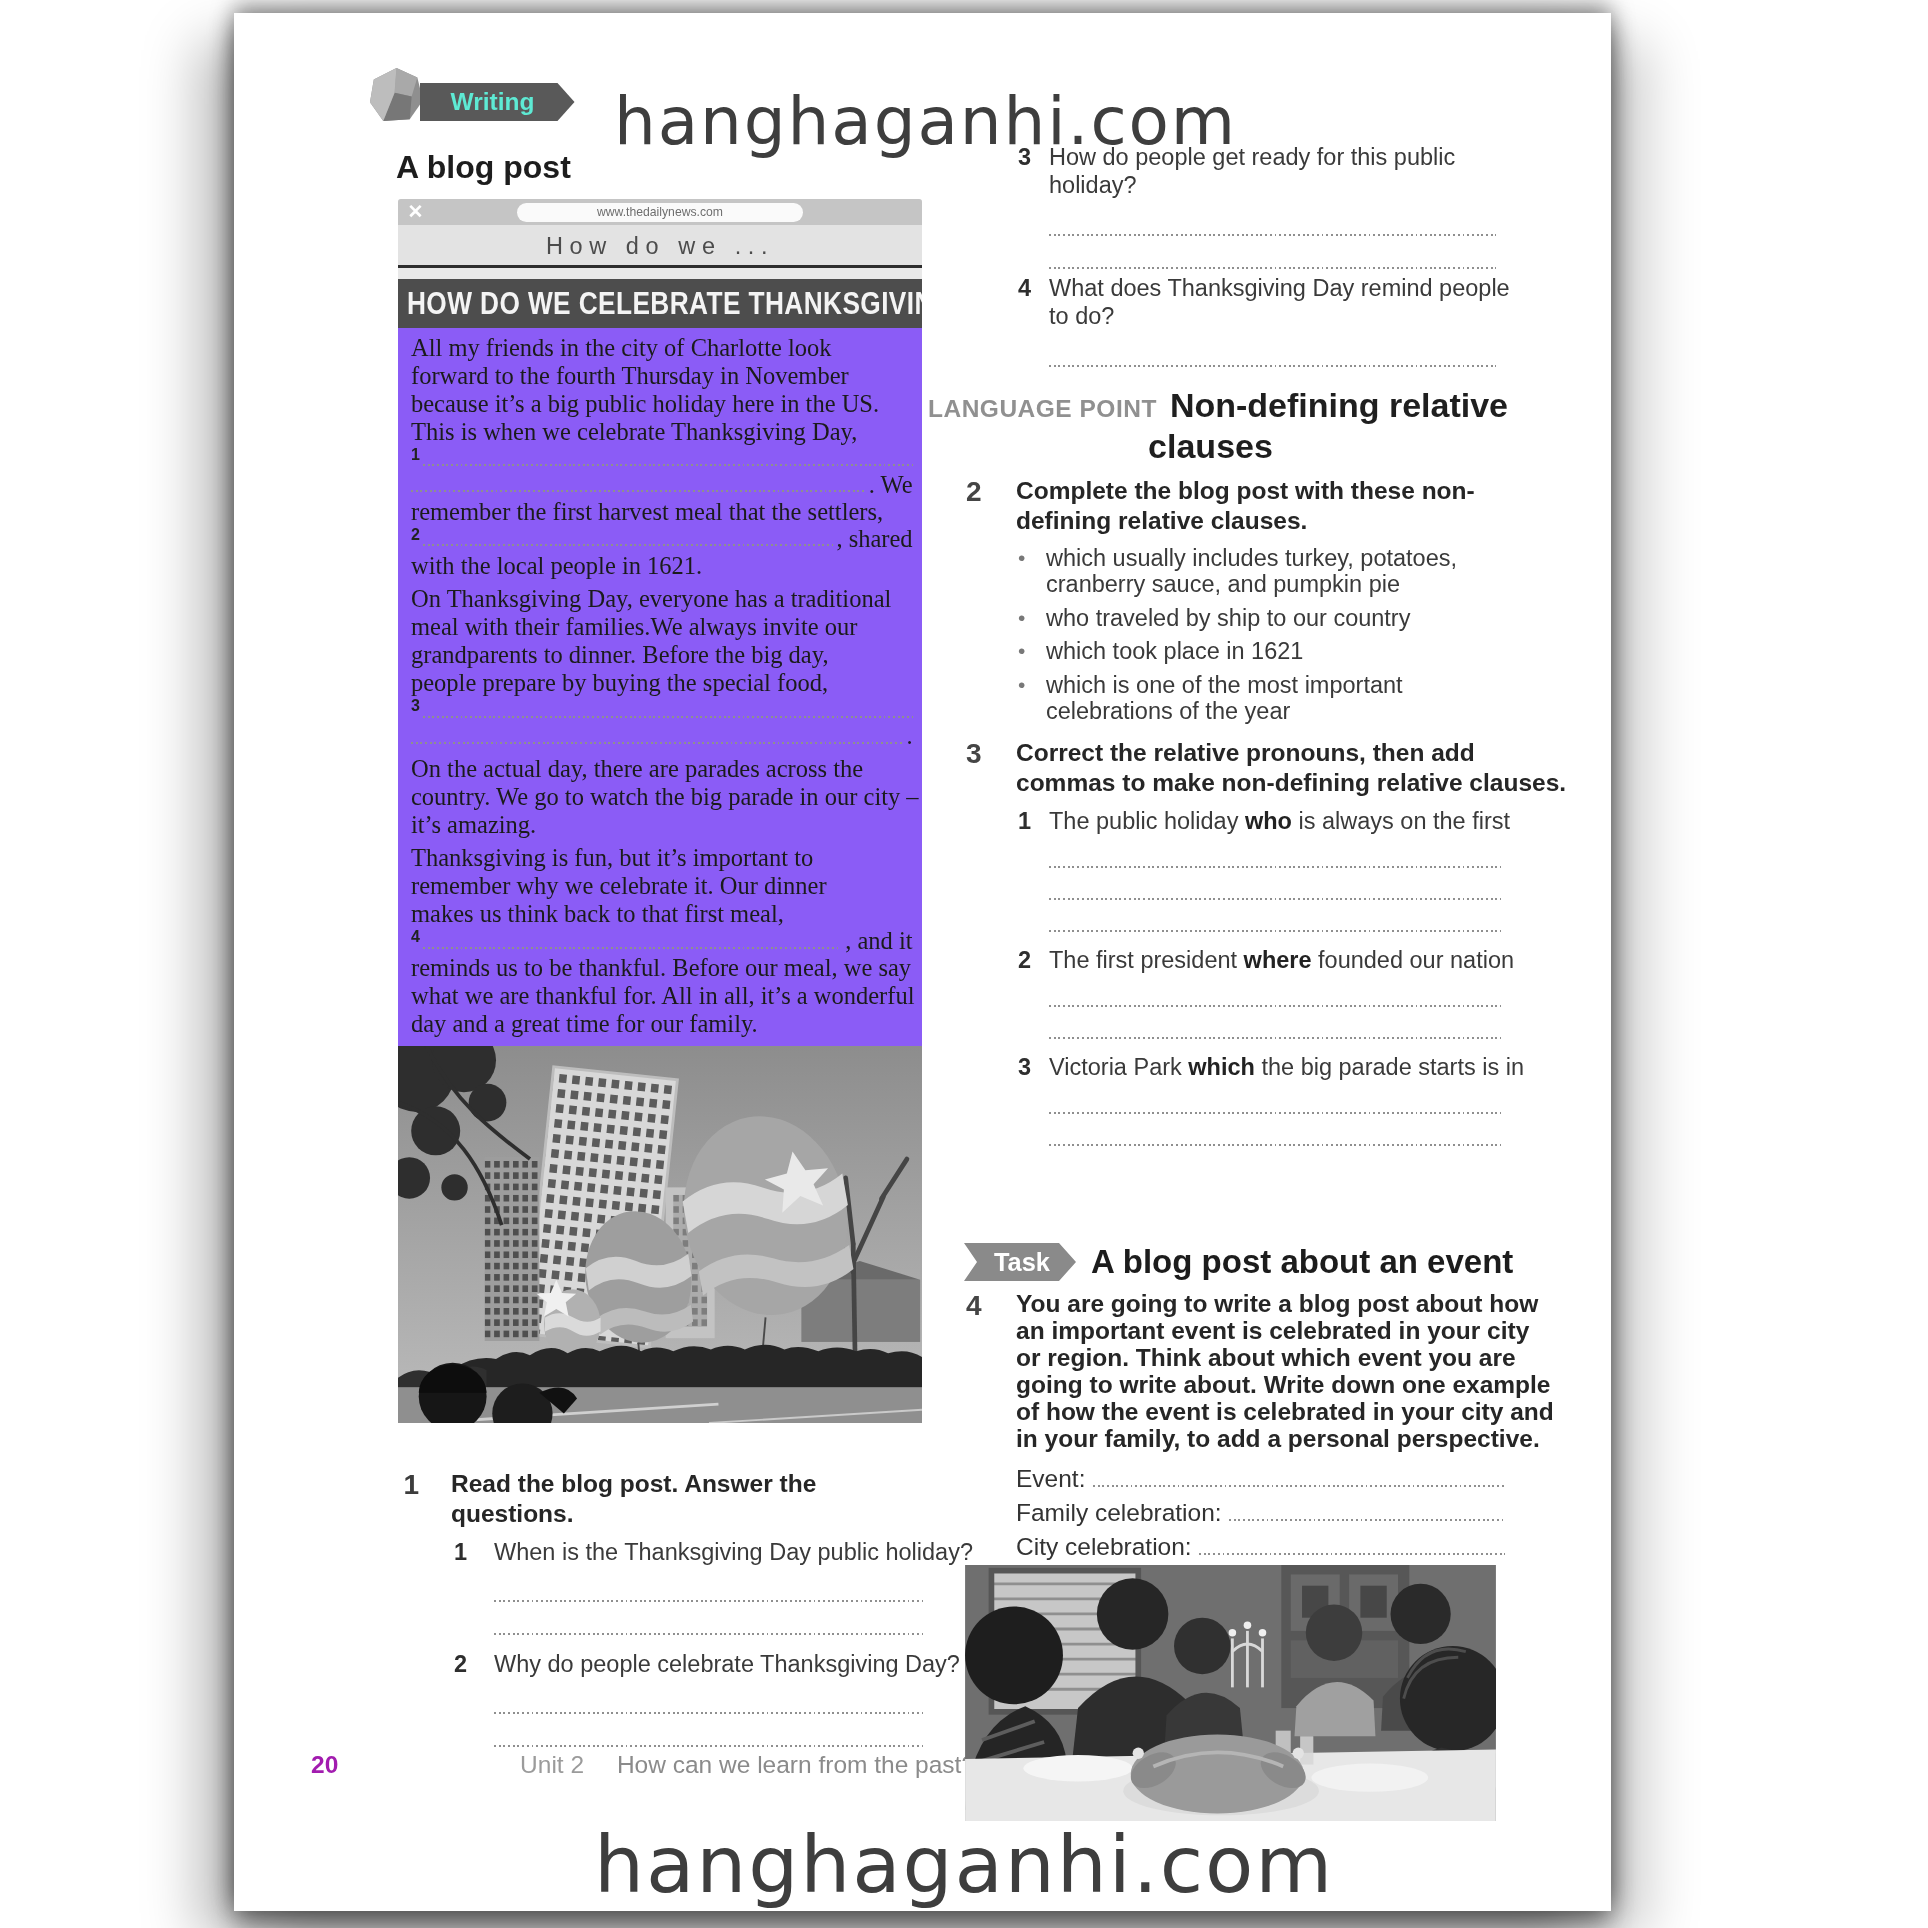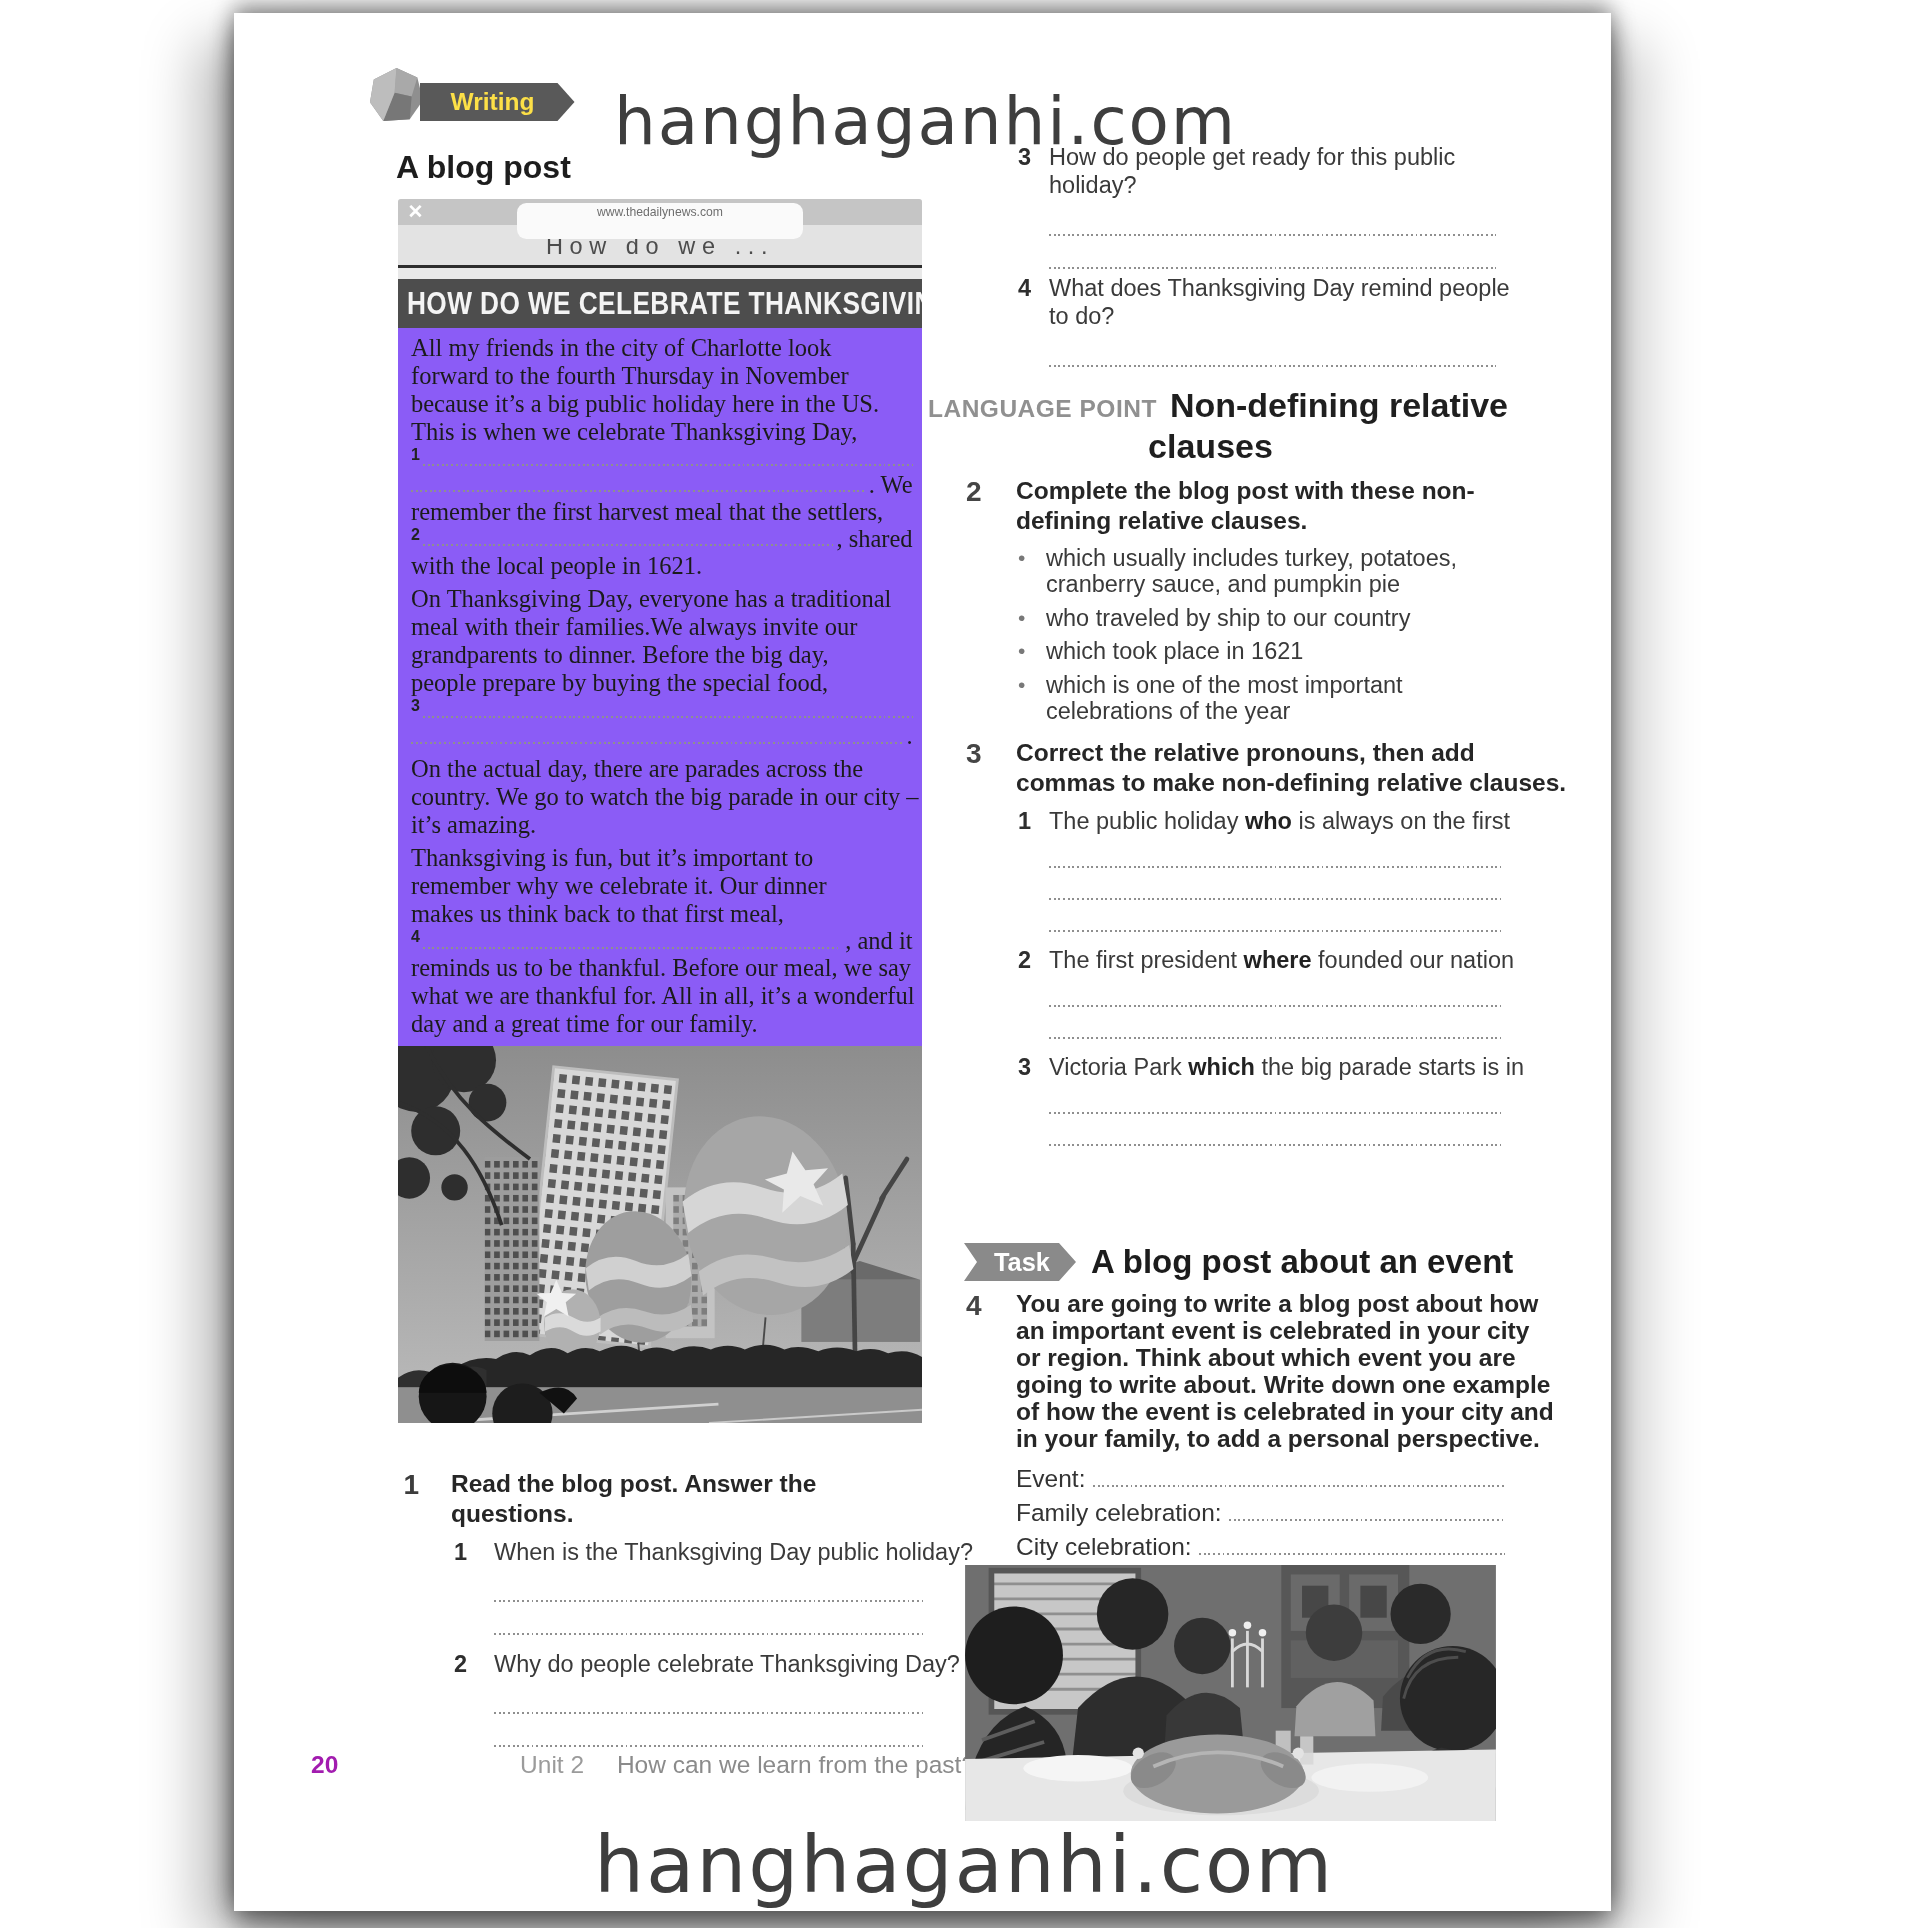--- a/index.html
+++ b/index.html
@@ -6,29 +6,29 @@
   body{width:1928px;height:1928px;background:#fff;font-family:"Liberation Sans",sans-serif;}
   .canvas{position:relative;width:1928px;height:1928px;overflow:hidden;background:#fff;}
   .paper{position:absolute;left:234px;top:13px;width:1377px;height:1898px;background:#ffffff;
     box-shadow:0 -9.4px 21px rgba(0,0,0,.38), -36px 28px 52px rgba(0,0,0,.26), 36px 28px 52px rgba(0,0,0,.20), 0 13px 24.5px rgba(0,0,0,.45);}
   .wm{position:absolute;color:#3e3e3e;font-family:"DejaVu Sans",sans-serif;white-space:nowrap;z-index:30;}
   .wm-top{left:614px;top:83px;font-size:66px;letter-spacing:1.9px;}
   .wm-bottom{left:0;right:0;top:1819px;text-align:center;font-size:79px;letter-spacing:1.9px;}
 
   
   .badge-gem{position:absolute;left:136px;top:55px;width:53px;height:55px;}
-  .badge-label{position:absolute;left:186px;top:70px;height:38px;min-width:115px;background:#595959;color:#fde047;
+  .badge-label{position:absolute;left:186px;top:70px;height:38px;min-width:115px;background:#595959;color:#5eead4;
     font-weight:700;font-size:24.5px;line-height:38px;text-align:center;padding:0 24.5px 0 15px;
     clip-path:polygon(0 0,calc(100% - 17px) 0,100% 50%,calc(100% - 17px) 100%,0 100%);}
   .page-heading{position:absolute;left:162px;top:136px;margin:0;font-size:32px;font-weight:800;color:#1d1d1d;}
 
   .browser{position:absolute;left:164px;top:186px;width:524px;}
   .b-titlebar{height:26px;background:#c5c5c5;position:relative;border-radius:2.8px 2.8px 0 0;}
   .b-close{position:absolute;left:9.4px;top:0;line-height:26px;color:#fff;font-weight:700;font-size:19px;}
-  .b-url{position:absolute;left:119px;top:3.8px;width:286px;height:36px;background:#fafafa;border-radius:9.4px;
+  .b-url{position:absolute;left:119px;top:3.8px;width:286px;height:19px;background:#fafafa;border-radius:9.4px;
     font-size:12.2px;color:#6e6e6e;text-align:center;line-height:19px;}
   .b-tab{height:40px;background:#e3e3e3;color:#4c4c4c;font-size:23.5px;letter-spacing:6.6px;text-align:center;line-height:43px;}
   .b-rule{height:2.8px;background:#2e2e2e;}
   .b-gap{height:11.3px;background:#e9e9e9;}
   .b-headline{height:49px;background:#4d4d4d;display:flex;align-items:center;padding-left:9.4px;overflow:hidden;}
   .b-headline span{color:#f4f4f4;font-weight:700;font-size:32px;letter-spacing:0.5px;transform:scaleX(.82);transform-origin:left center;white-space:nowrap;}
   .b-byline{background:#e9e9e9;padding:9.4px 11.3px 0;height:26px;}
   .b-byline span{display:inline-block;font-weight:700;font-size:23.5px;color:#333;transform:scaleX(.9);transform-origin:left;}
   .b-body{background:#8b5cf6;padding:5.6px 9.4px 7.5px 13px;}
   .bl{font-family:"Liberation Serif",serif;font-size:24.5px;line-height:28px;color:#1b1b1b;white-space:nowrap;}

